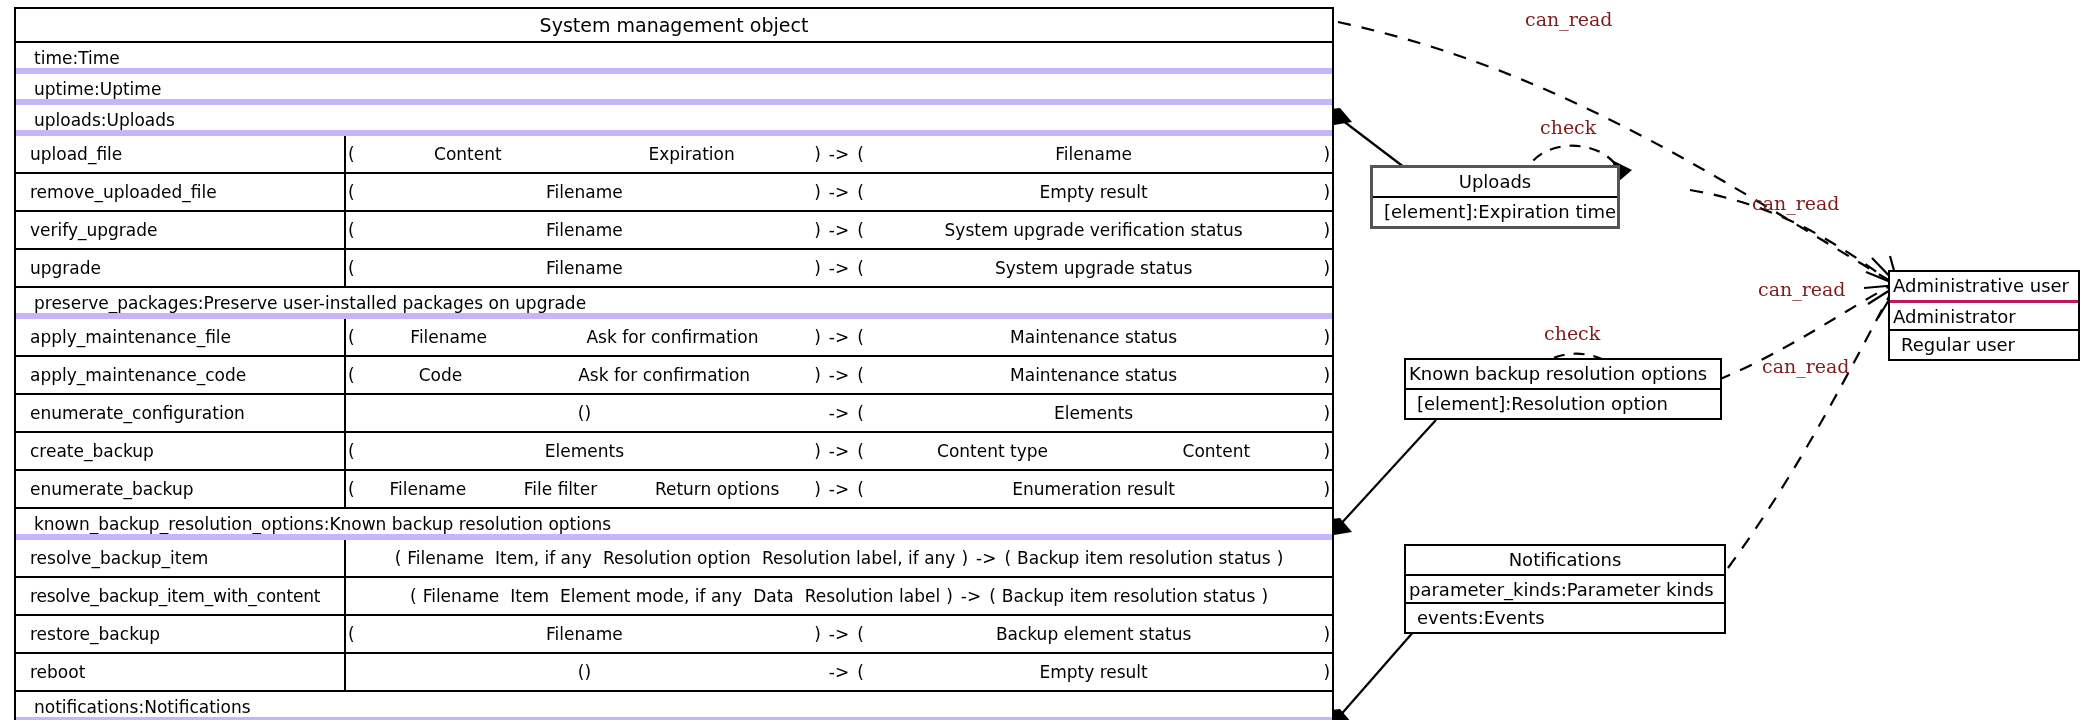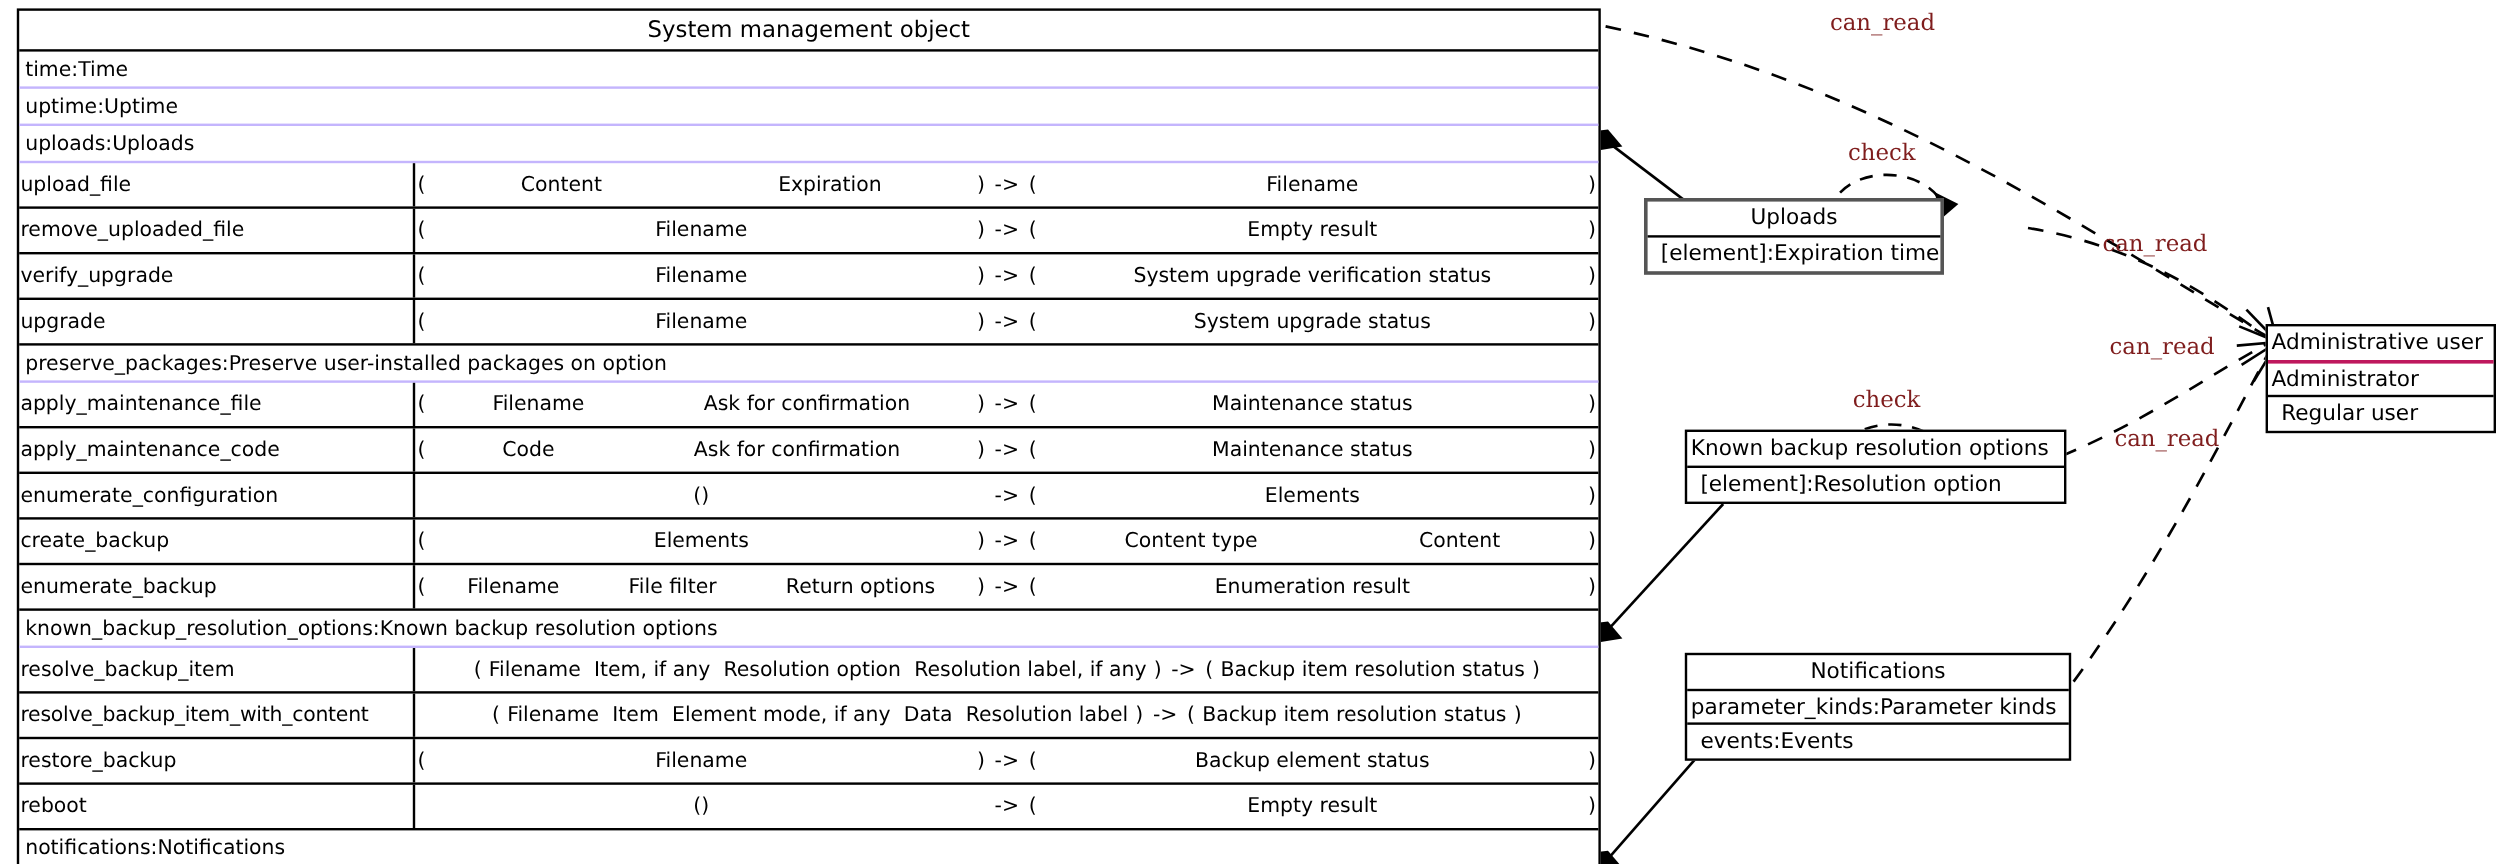--- a/index.html
+++ b/index.html
@@ -13,26 +13,26 @@
   }
   .mc-title{
     text-align:center;font-size:19px;line-height:32px;height:32px;
     border-bottom:2px solid #000;color:#000;white-space:nowrap;overflow:hidden;
   }
   .mc-row{
     display:flex;height:38px;border-bottom:2px solid #000;box-sizing:border-box;
   }
   .mc-row:last-child{border-bottom:none;}
   .mc-attr{
-    height:31px;line-height:31px;border-bottom:2px solid #c4b5fd;
-    font-size:17px;padding-left:5px;white-space:nowrap;overflow:hidden;color:#000;
+    height:31px;line-height:31px;border-bottom:6px solid #c4b5fd;
+    font-size:17px;padding-left:18px;white-space:nowrap;overflow:hidden;color:#000;
     box-sizing:border-box;
   }
   .mc-name{
-    width:330px;min-width:330px;line-height:36px;font-size:17px;padding-left:1px;
+    width:330px;min-width:330px;line-height:36px;font-size:17px;padding-left:14px;
     border-right:2px solid #000;white-space:nowrap;overflow:hidden;
     box-sizing:border-box;color:#000;
   }
   .mc-name.wide{letter-spacing:-0.2px;}
   .mc-sig{
     flex:1;line-height:36px;font-size:17px;color:#000;
     display:flex;align-items:center;white-space:nowrap;overflow:hidden;
     box-sizing:border-box;
   }
   
@@ -196,21 +196,21 @@
               <div class="sig-rhs">
                 <span class="paren">(</span>
                 <div class="sig-in">
                   <span>System upgrade status</span>
                 </div>
                 <span class="paren">)</span>
               </div>
             </div>
           </div>
         </div>
-        <div class="mc-attr">preserve_packages:Preserve user-installed packages on option</div>
+        <div class="mc-attr">preserve_packages:Preserve user-installed packages on upgrade</div>
         <div class="mc-row">
           <div class="mc-name">apply_maintenance_file</div>
           <div class="mc-sig">
             <div class="sig-wrap">
               <div class="sig-lhs">
                 <span class="paren">(</span>
                 <div class="sig-in">
                   <span>Filename</span>
                   <span>Ask for confirmation</span>
                 </div>

